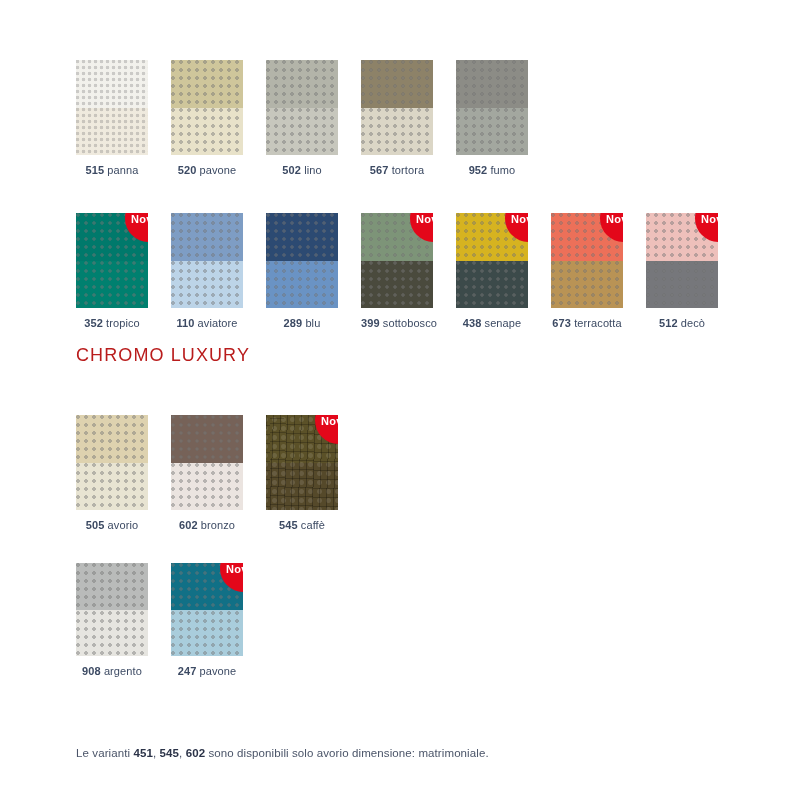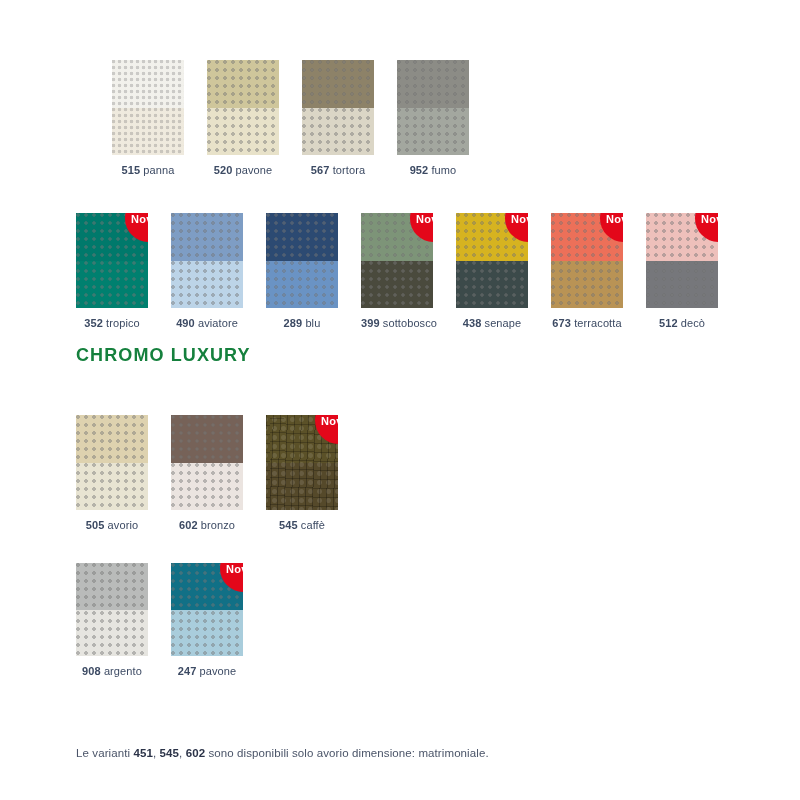--- a/index.html
+++ b/index.html
@@ -18,21 +18,21 @@
     box-sizing:border-box;
   }
 
   
   .swatch-row{
     position:absolute;
     left:76px;
     display:flex;
     gap:23px;
   }
-  .swatch-row.r1{top:60px;margin-left:36px;}
+  .swatch-row.r1{top:60px;}
   .swatch-row.r2{top:213px;}
   .swatch-row.r3{top:415px;}
   .swatch-row.r4{top:563px;}
 
   .swatch-cell{
     position:relative;
     width:72px;
   }
 
   .swatch-chip{
@@ -108,22 +108,22 @@
     letter-spacing:.2px;
     z-index:6;
   }
 
   
   .section-heading{
     position:absolute;
     left:76px;
     top:345px;
     font-size:18px;
-    font-weight:bold;
-    color:#15803d;
+    font-weight:normal;
+    color:#b91c1c;
     letter-spacing:1.1px;
   }
 
   
   .footnote{
     position:absolute;
     left:76px;
     top:747px;
     font-size:11.5px;
     color:#4a5468;
@@ -148,20 +148,28 @@
       <div class="swatch-cell">
         <div class="swatch-chip">
           <div class="chip-top" style="background: rgb(207, 198, 155);"></div>
           <div class="chip-bot" style="background: rgb(232, 226, 201);"></div>
           <div class="grain"></div>
         </div>
         <div class="swatch-label"><span class="code">520</span><span> pavone</span></div>
       </div>
       <div class="swatch-cell">
         <div class="swatch-chip">
+          <div class="chip-top" style="background: rgb(179, 180, 169);"></div>
+          <div class="chip-bot" style="background: rgb(199, 199, 189);"></div>
+          <div class="grain"></div>
+        </div>
+        <div class="swatch-label"><span class="code">502</span><span> lino</span></div>
+      </div>
+      <div class="swatch-cell">
+        <div class="swatch-chip">
           <div class="chip-top" style="background: rgb(141, 130, 104);"></div>
           <div class="chip-bot" style="background: rgb(219, 214, 198);"></div>
           <div class="grain"></div>
         </div>
         <div class="swatch-label"><span class="code">567</span><span> tortora</span></div>
       </div>
       <div class="swatch-cell">
         <div class="swatch-chip">
           <div class="chip-top" style="background: rgb(140, 140, 134);"></div>
           <div class="chip-bot" style="background: rgb(163, 167, 159);"></div>
@@ -179,21 +187,21 @@
           <div class="novita-badge">Novità</div>
         </div>
         <div class="swatch-label"><span class="code">352</span><span> tropico</span></div>
       </div>
       <div class="swatch-cell">
         <div class="swatch-chip">
           <div class="chip-top" style="background: rgb(126, 157, 196);"></div>
           <div class="chip-bot" style="background: rgb(188, 212, 232);"></div>
           <div class="grain"></div>
         </div>
-        <div class="swatch-label"><span class="code">490</span><span> aviatore</span></div>
+        <div class="swatch-label"><span class="code">110</span><span> aviatore</span></div>
       </div>
       <div class="swatch-cell">
         <div class="swatch-chip">
           <div class="chip-top" style="background: rgb(44, 74, 114);"></div>
           <div class="chip-bot" style="background: rgb(106, 147, 196);"></div>
           <div class="grain"></div>
         </div>
         <div class="swatch-label"><span class="code">289</span><span> blu</span></div>
       </div>
       <div class="swatch-cell">

